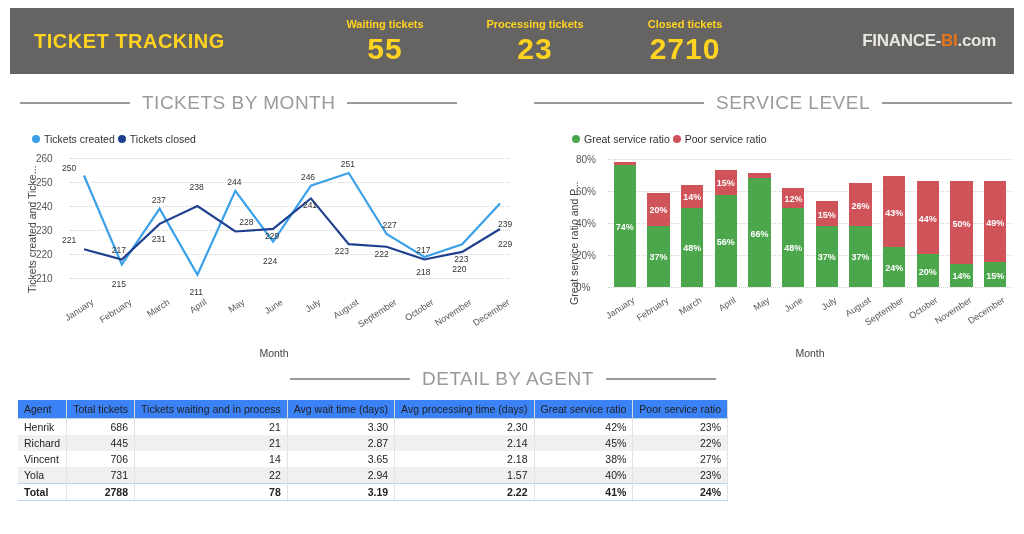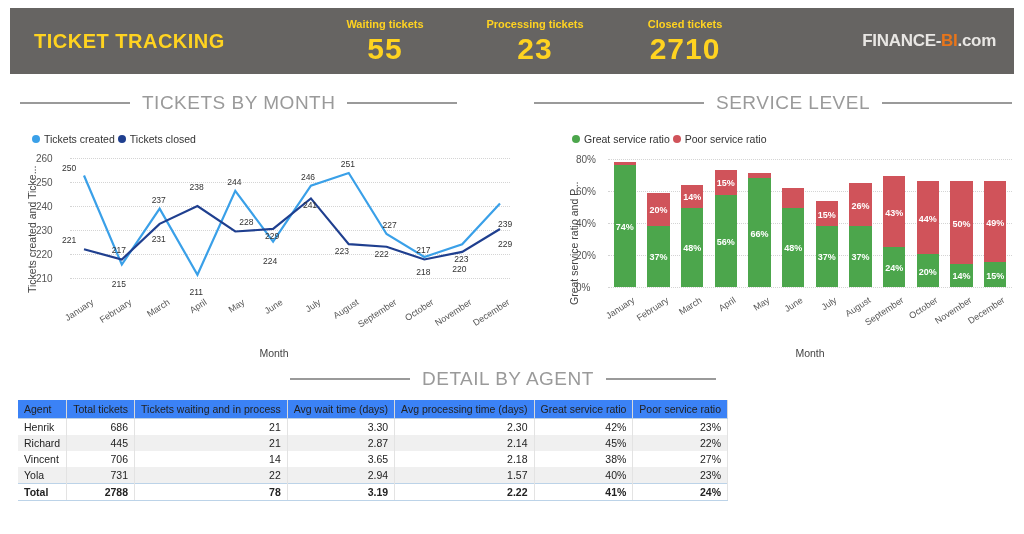--- a/index.html
+++ b/index.html
@@ -259,21 +259,21 @@
         <div style="position: absolute; left: 140.39px; width: 22.22px; bottom: 0px; height: 113.85px;">
           <div style="position: absolute; left: 0px; top: 0px; width: 100%; height: 4.95px; background: rgb(208, 83, 90);"></div>
           <div style="position: absolute; left: 0px; bottom: 0px; width: 100%; height: 108.9px; background: rgb(76, 166, 76);"></div>
         </div>
         <div class="blabel" style="position: absolute; left: 140.39px; width: 22.22px; bottom: 48.45px;">66%</div>
         <div style="position: absolute; left: 174.057px; width: 22.22px; bottom: 0px; height: 99px;">
           <div style="position: absolute; left: 0px; top: 0px; width: 100%; height: 19.8px; background: rgb(208, 83, 90);"></div>
           <div style="position: absolute; left: 0px; bottom: 0px; width: 100%; height: 79.2px; background: rgb(76, 166, 76);"></div>
         </div>
         <div class="blabel" style="position: absolute; left: 174.057px; width: 22.22px; bottom: 33.6px;">48%</div>
-        <div class="blabel" style="position: absolute; left: 191px; width: 33px; bottom: 83.1px;">12%</div>
+        <div class="blabel" style="position: absolute; left: 169px; width: 33px; bottom: 83.1px;">12%</div>
         <div style="position: absolute; left: 207.723px; width: 22.22px; bottom: 0px; height: 85.8px;">
           <div style="position: absolute; left: 0px; top: 0px; width: 100%; height: 24.75px; background: rgb(208, 83, 90);"></div>
           <div style="position: absolute; left: 0px; bottom: 0px; width: 100%; height: 61.05px; background: rgb(76, 166, 76);"></div>
         </div>
         <div class="blabel" style="position: absolute; left: 207.723px; width: 22.22px; bottom: 24.525px;">37%</div>
         <div class="blabel" style="position: absolute; left: 207.723px; width: 22.22px; bottom: 67.425px;">15%</div>
         <div style="position: absolute; left: 241.39px; width: 22.22px; bottom: 0px; height: 103.95px;">
           <div style="position: absolute; left: 0px; top: 0px; width: 100%; height: 42.9px; background: rgb(208, 83, 90);"></div>
           <div style="position: absolute; left: 0px; bottom: 0px; width: 100%; height: 61.05px; background: rgb(76, 166, 76);"></div>
         </div>

